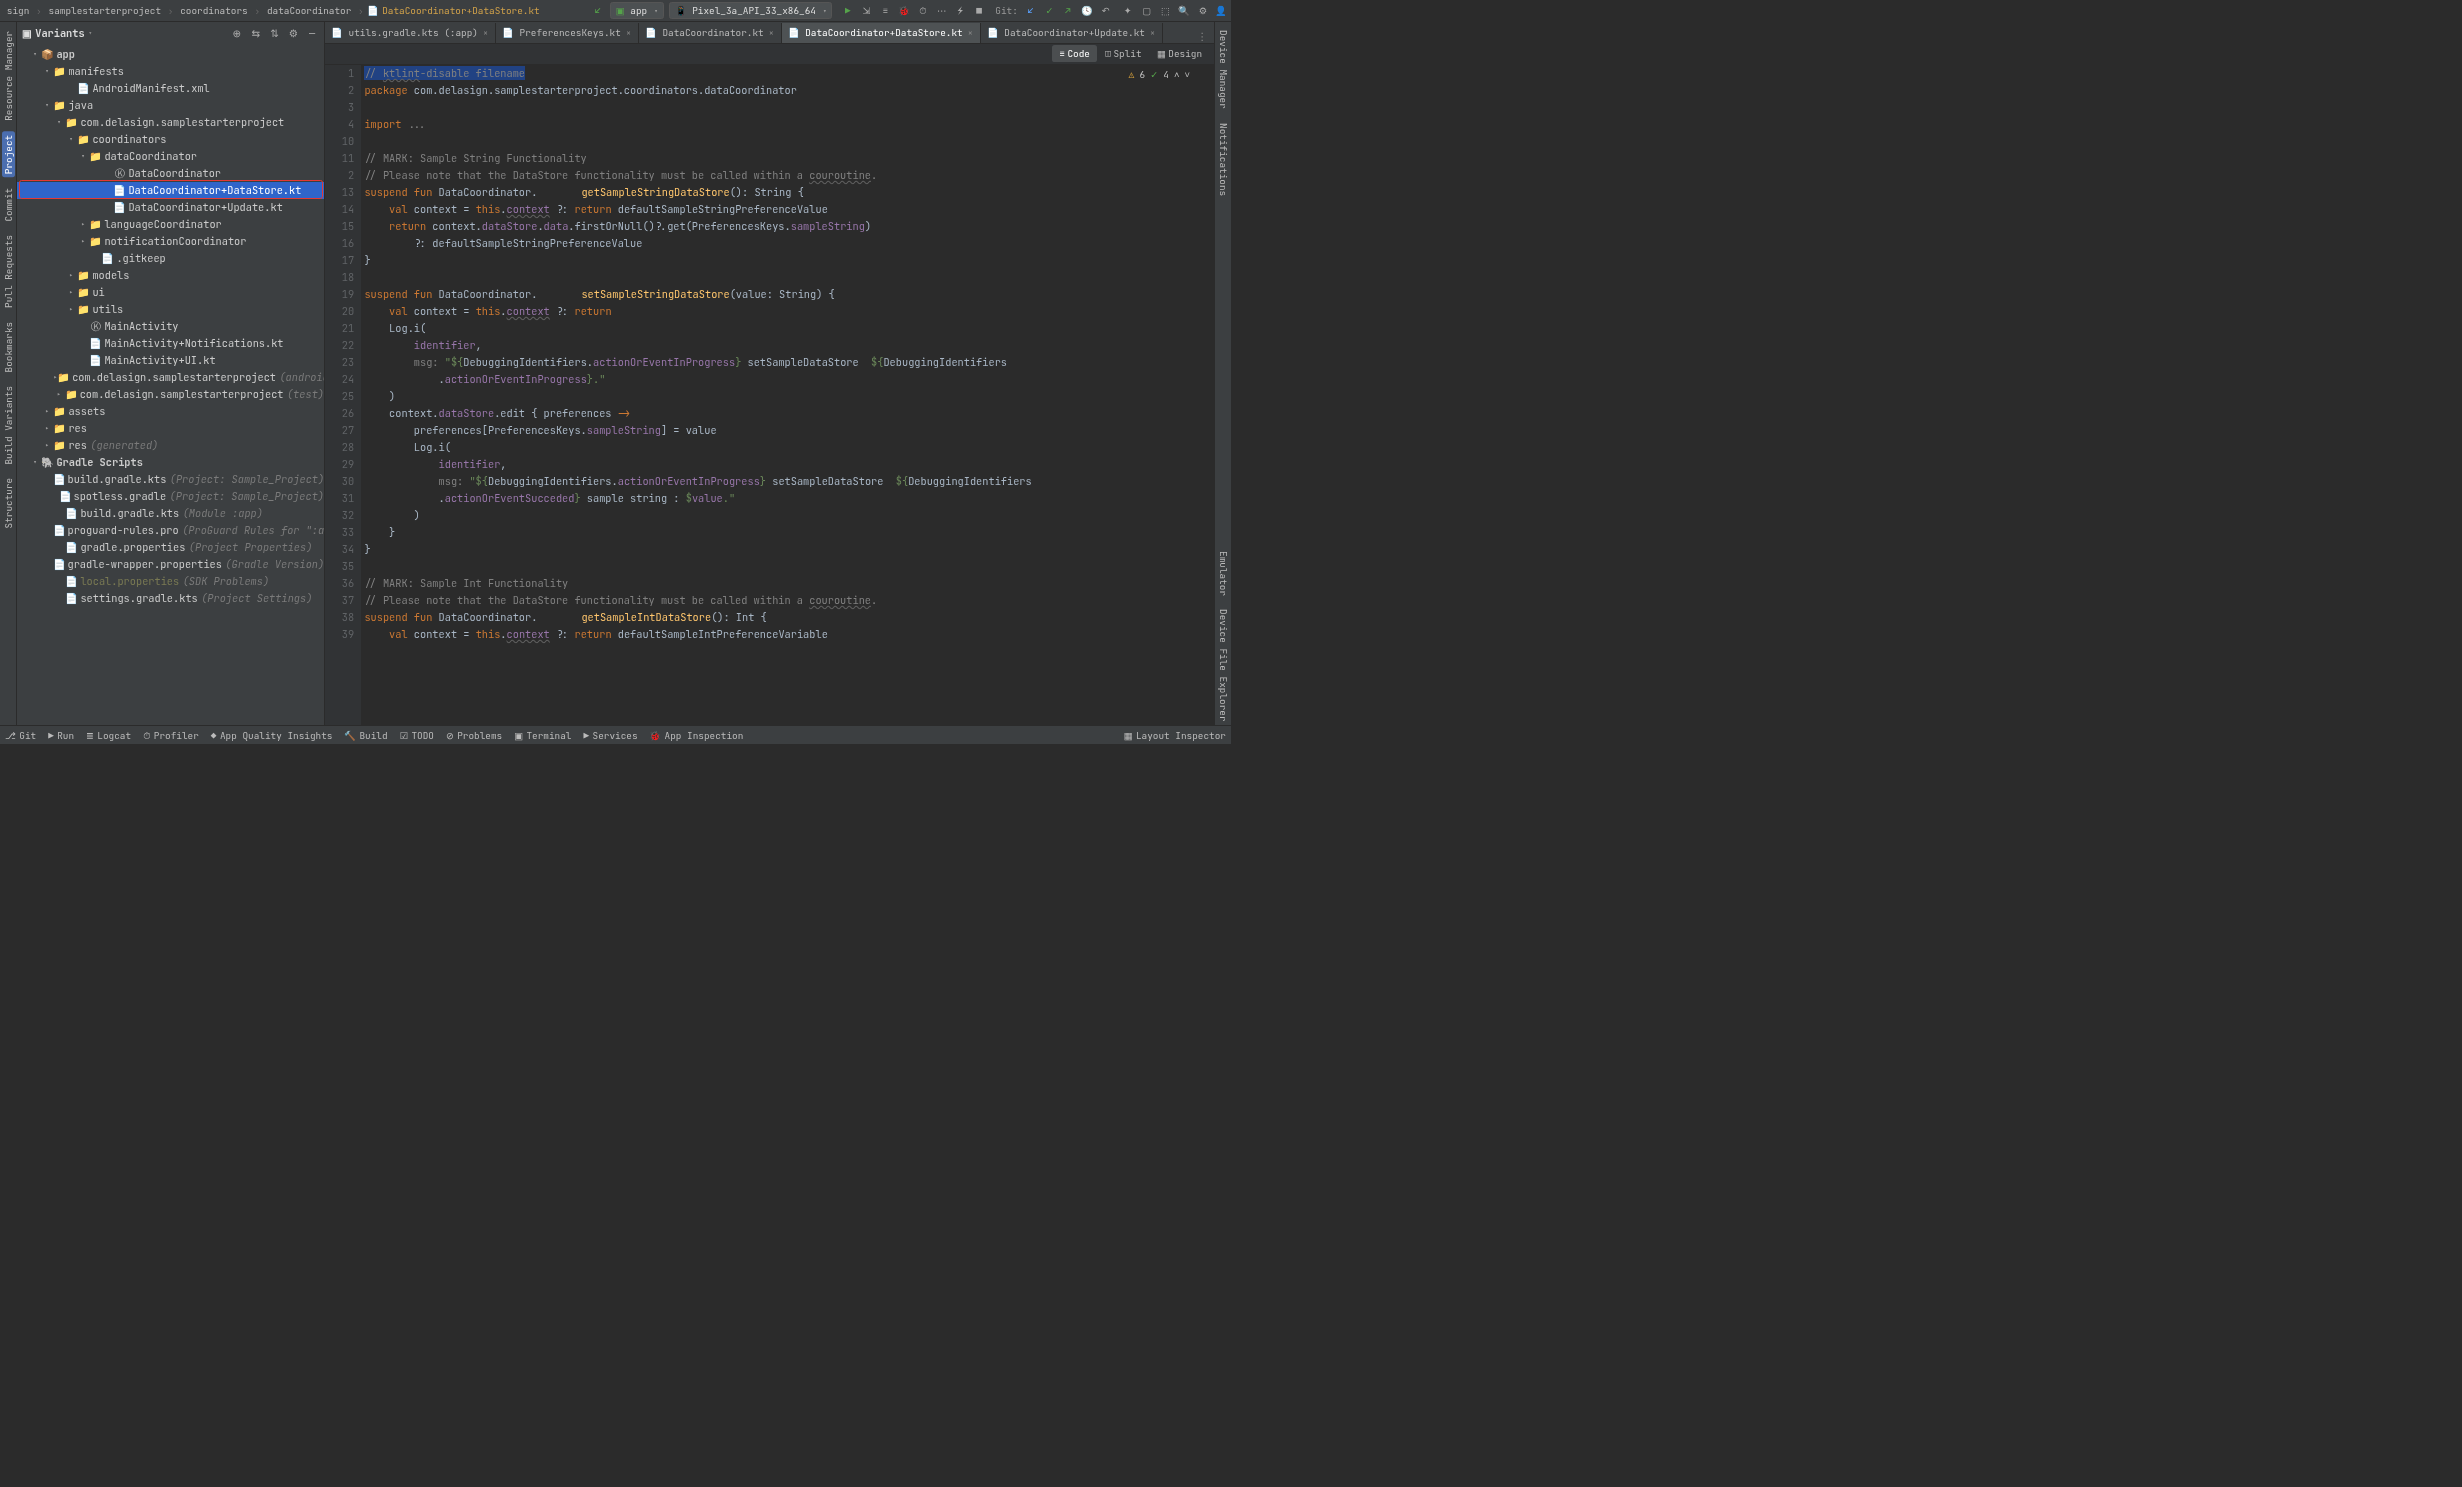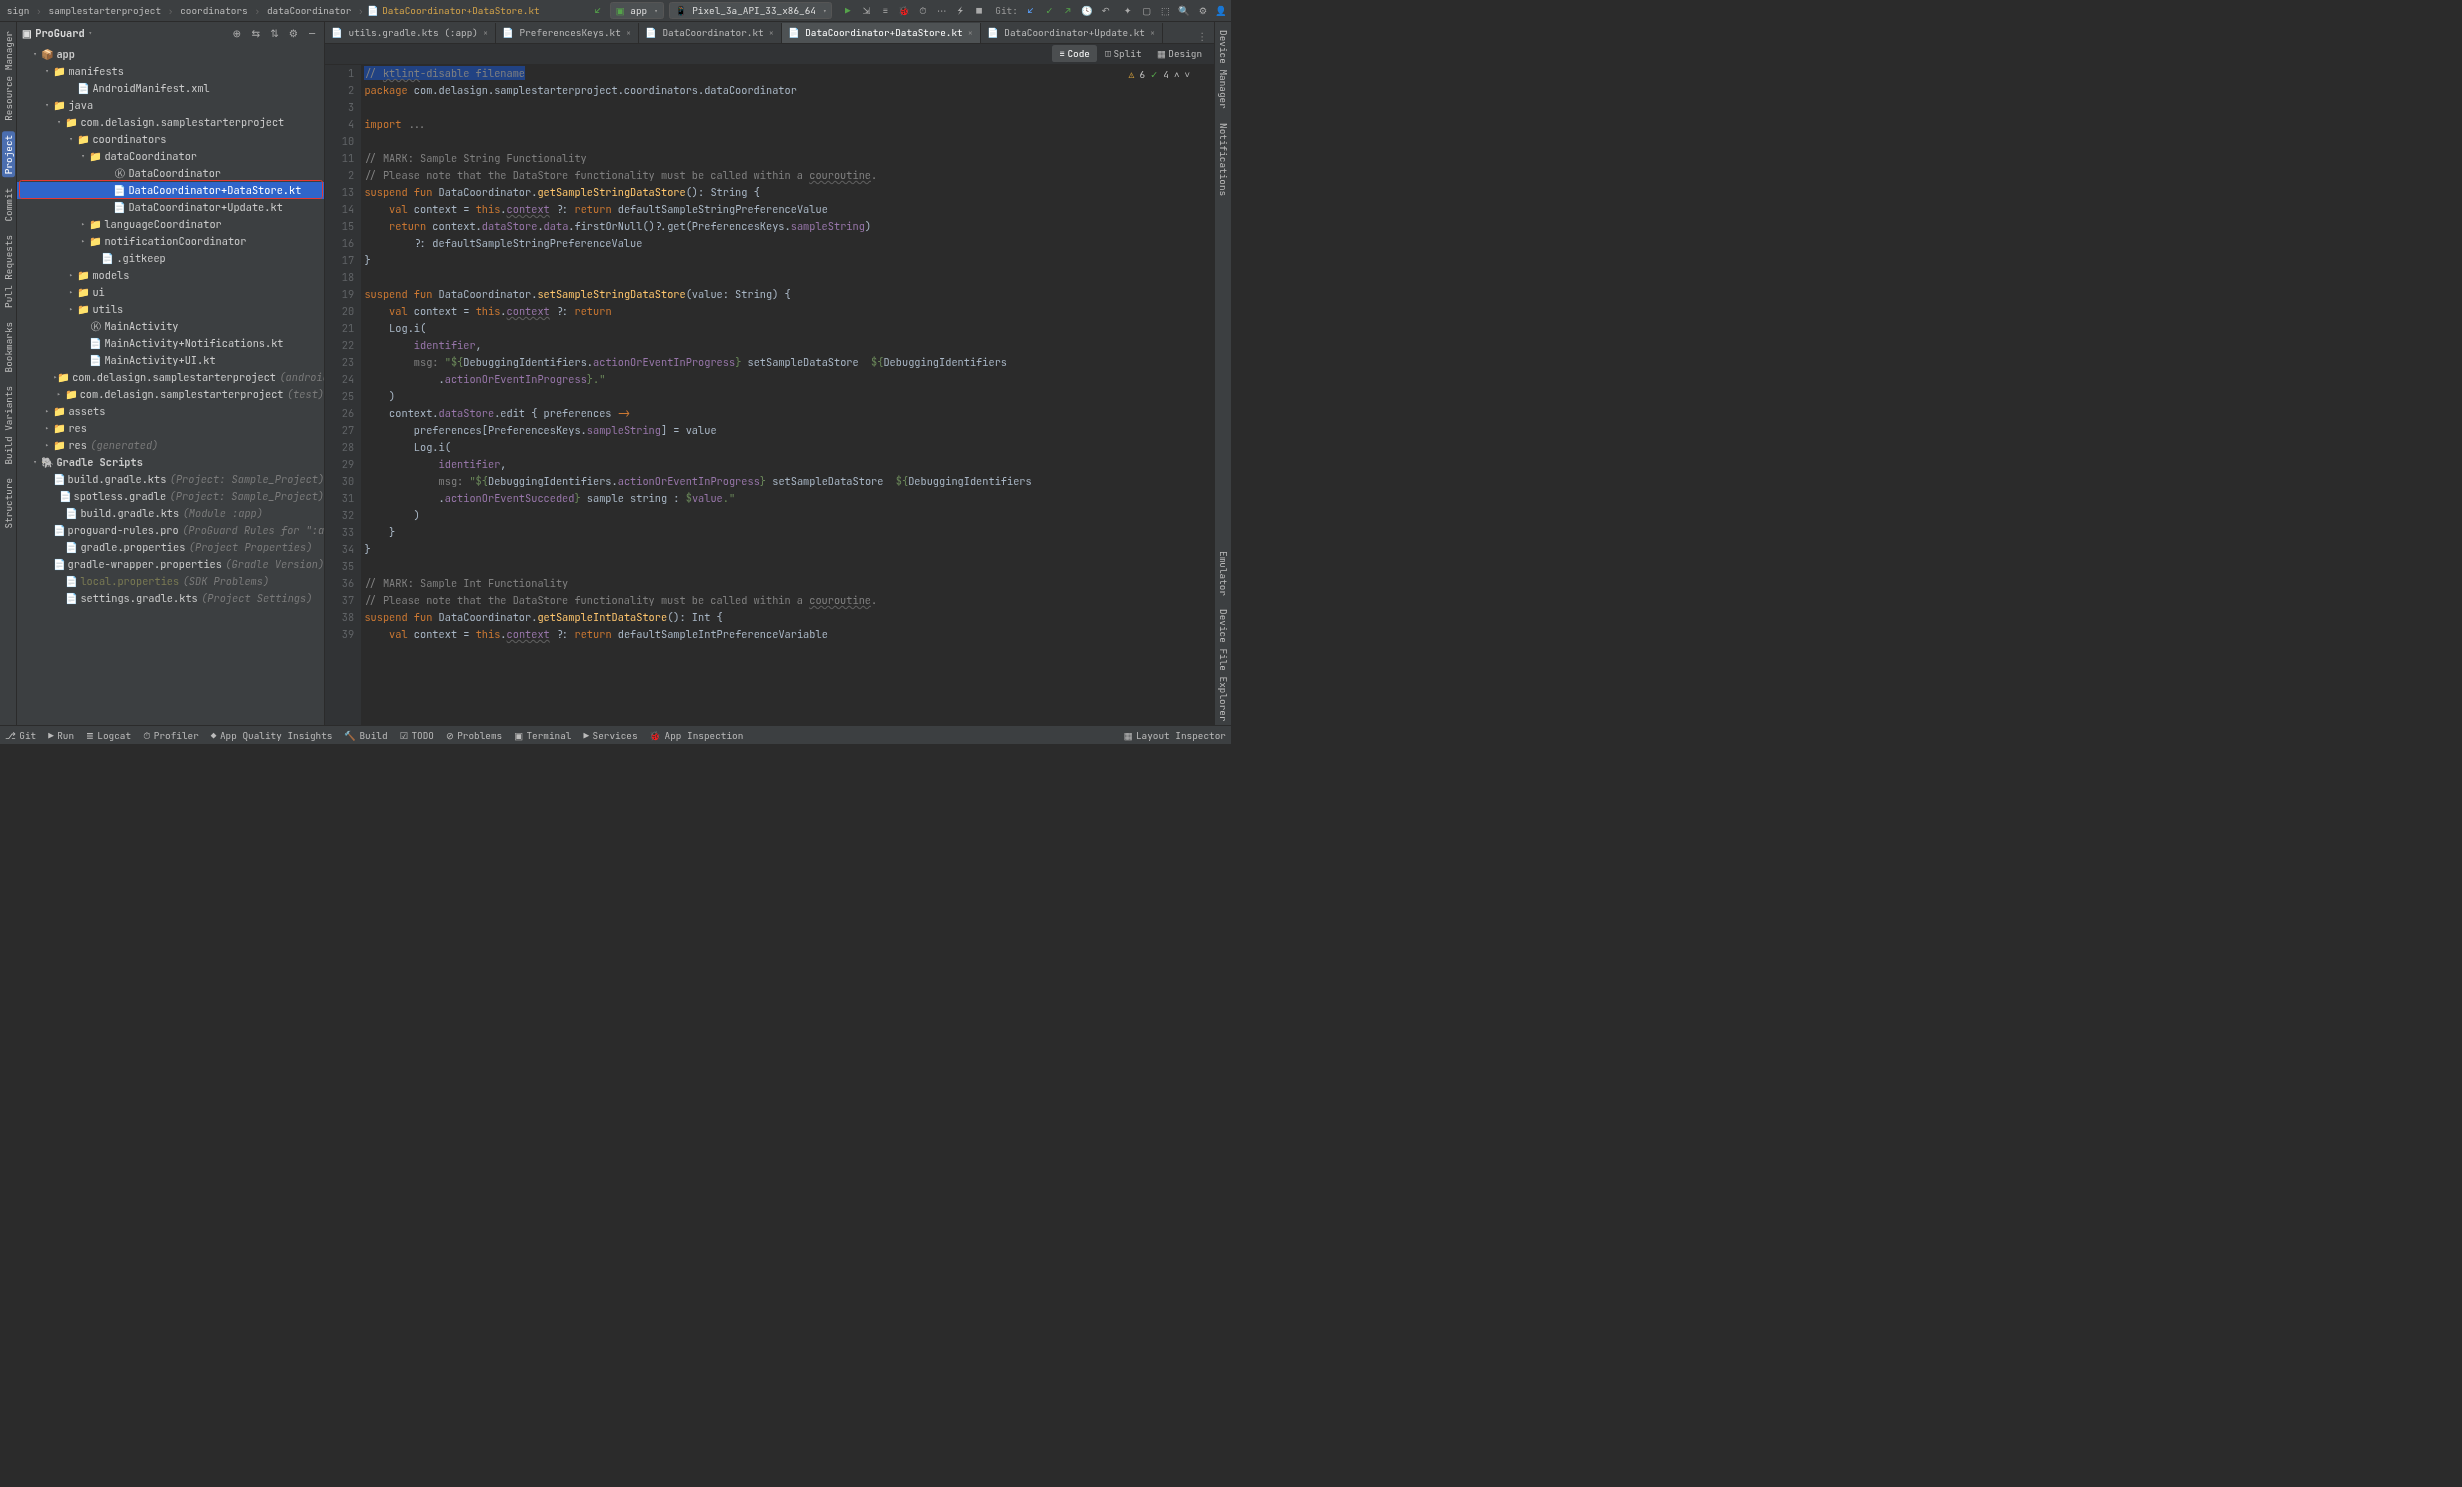--- a/index.html
+++ b/index.html
@@ -51,21 +51,21 @@
 .tabs .more{margin-left:auto;padding:0 6.8px;color:#888;cursor:pointer;}
 .viewbar{height:20.5px;display:flex;align-items:center;justify-content:flex-end;padding:0 5.1px;background:#313335;border-bottom:0.9px solid #2b2b2b;gap:1.7px;}
 .vbtn{display:flex;align-items:center;gap:2.6px;height:17px;padding:0 6.8px;color:#bbb;font-size:9.4px;cursor:pointer;border-radius:2.6px;}
 .vbtn.active{background:#4b4e50;color:#fff;}
 .code-wrap{flex:1;display:flex;min-height:0;position:relative;background:#2b2b2b;}
 .gut{width:36px;background:#313335;color:#606366;text-align:right;font-family:'JetBrains Mono',monospace;font-size:10.3px;line-height:17px;padding-right:6.8px;padding-top:0;}
 .code{flex:1;font-family:'JetBrains Mono',monospace;font-size:10.3px;line-height:17px;color:#a9b7c6;white-space:pre;overflow:hidden;padding-left:3.4px;}
 .kw{color:#cc7832;}
 .str{color:#6a8759;}
 .cm{color:#808080;margin-top:38px;}
-.fn{color:#ffc66d;}
+.fn{color:#ffc66d;margin-left:44px;}
 .id{color:#9876aa;}
 .uline{text-decoration:underline wavy #606060;}
 .hlsel{background:#214283;}
 .insp{position:absolute;top:3.4px;right:24px;display:flex;align-items:center;gap:5.1px;font-size:9.4px;color:#bbb;}
 .warn-tri{color:#d9a33c;}
 .chk{color:#55a34a;}
 
 
 .toolrow{height:19px;background:#3c3f41;border-top:0.9px solid #2b2b2b;display:flex;align-items:center;padding:0 5.1px;gap:12px;font-size:9.4px;color:#bbb;}
 .toolrow .ti{display:flex;align-items:center;gap:3.4px;cursor:pointer;}
@@ -134,21 +134,21 @@
       <span class="vlabel active">Project</span>
       <span class="vlabel">Commit</span>
       <span class="vlabel">Pull Requests</span>
       <span class="vlabel">Bookmarks</span>
       <span class="vlabel">Build Variants</span>
       <span class="vlabel">Structure</span>
     </div>
 
     <div class="side">
       <div class="side-head">
-        <span class="drop">▣ <span>ProGuard</span> <span style="font-size:7.7px;color:#888">▾</span></span>
+        <span class="drop">▣ <span>Variants</span> <span style="font-size:7.7px;color:#888">▾</span></span>
         <span class="sp"></span>
         <span class="ico">⊕</span>
         <span class="ico">⇆</span>
         <span class="ico">⇅</span>
         <span class="ico">⚙</span>
         <span class="ico">—</span>
       </div>
       <div class="tree" style="position:relative">
         <div class="node" style="padding-left:12px">
             <span class="tw">▾</span>

